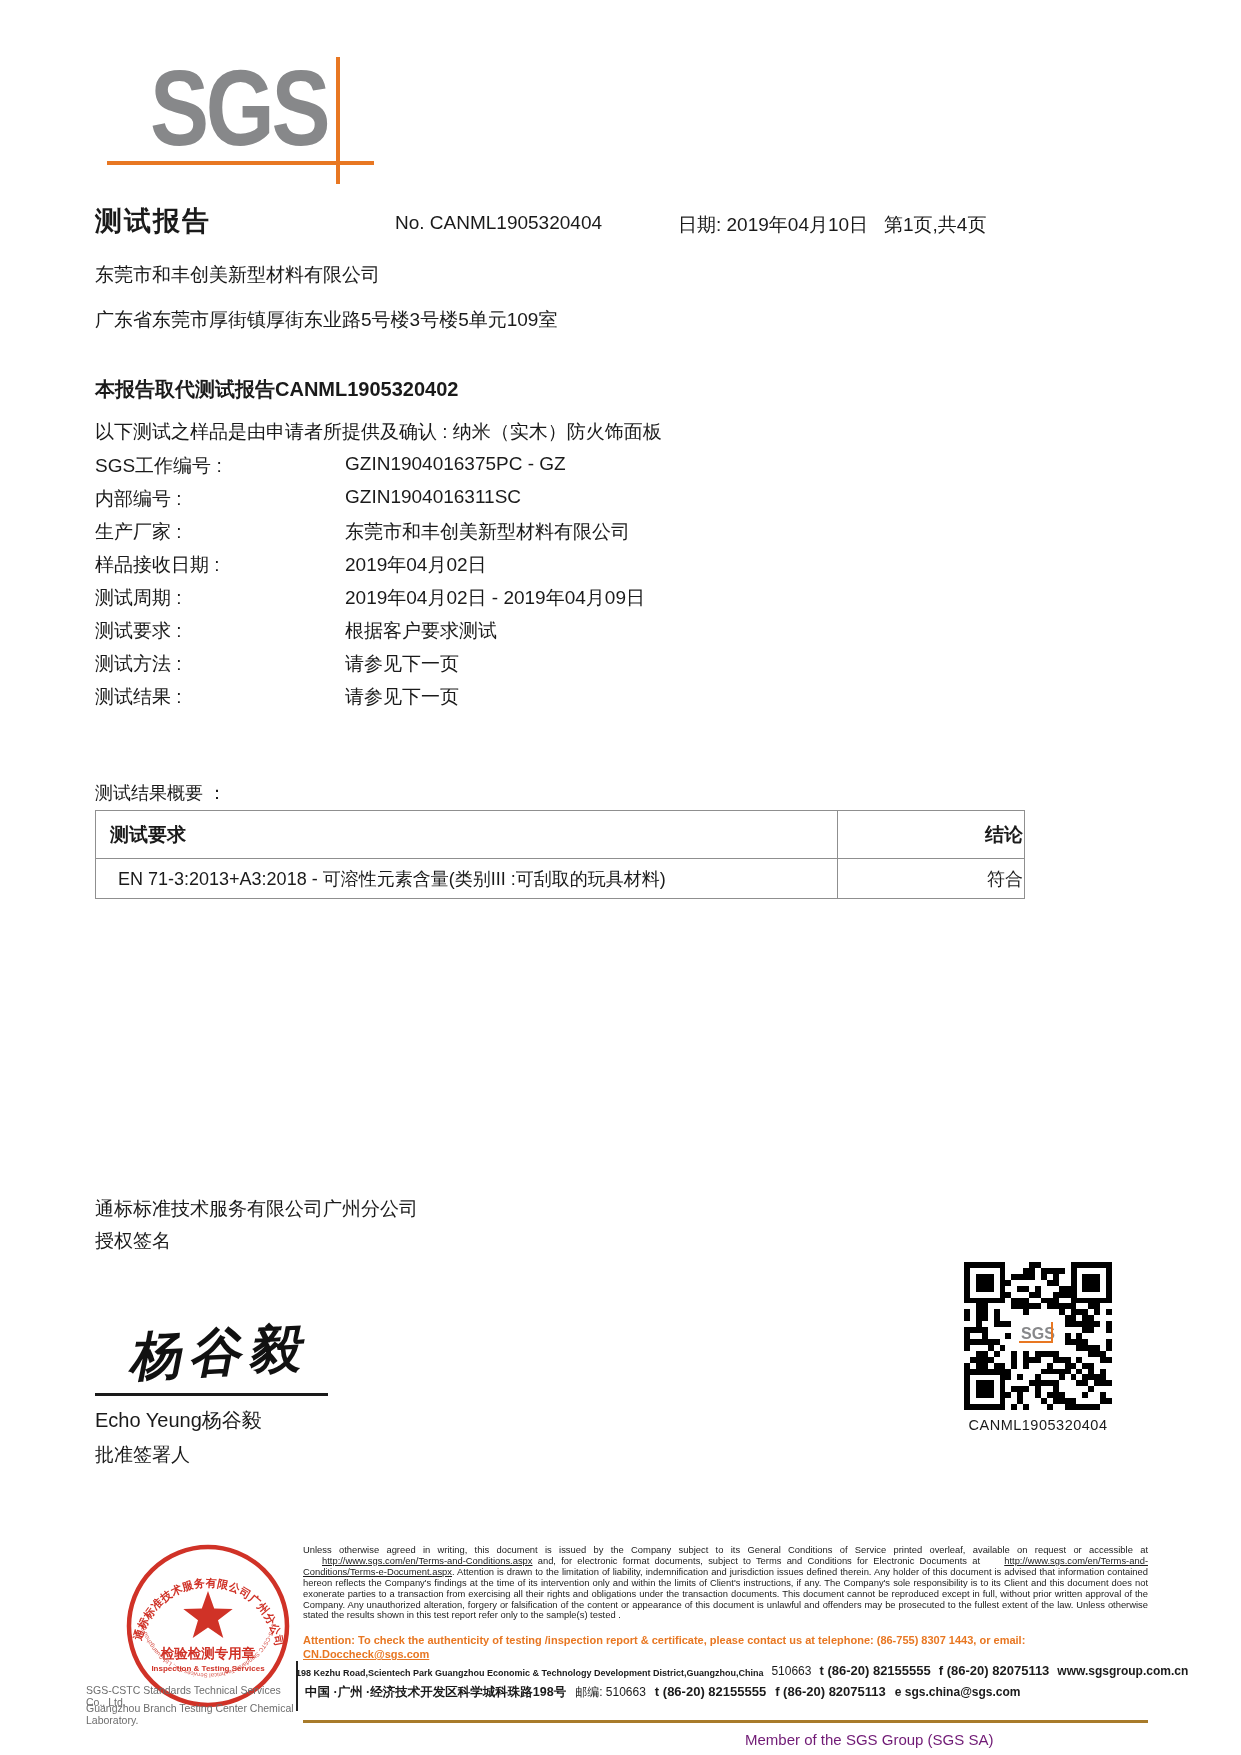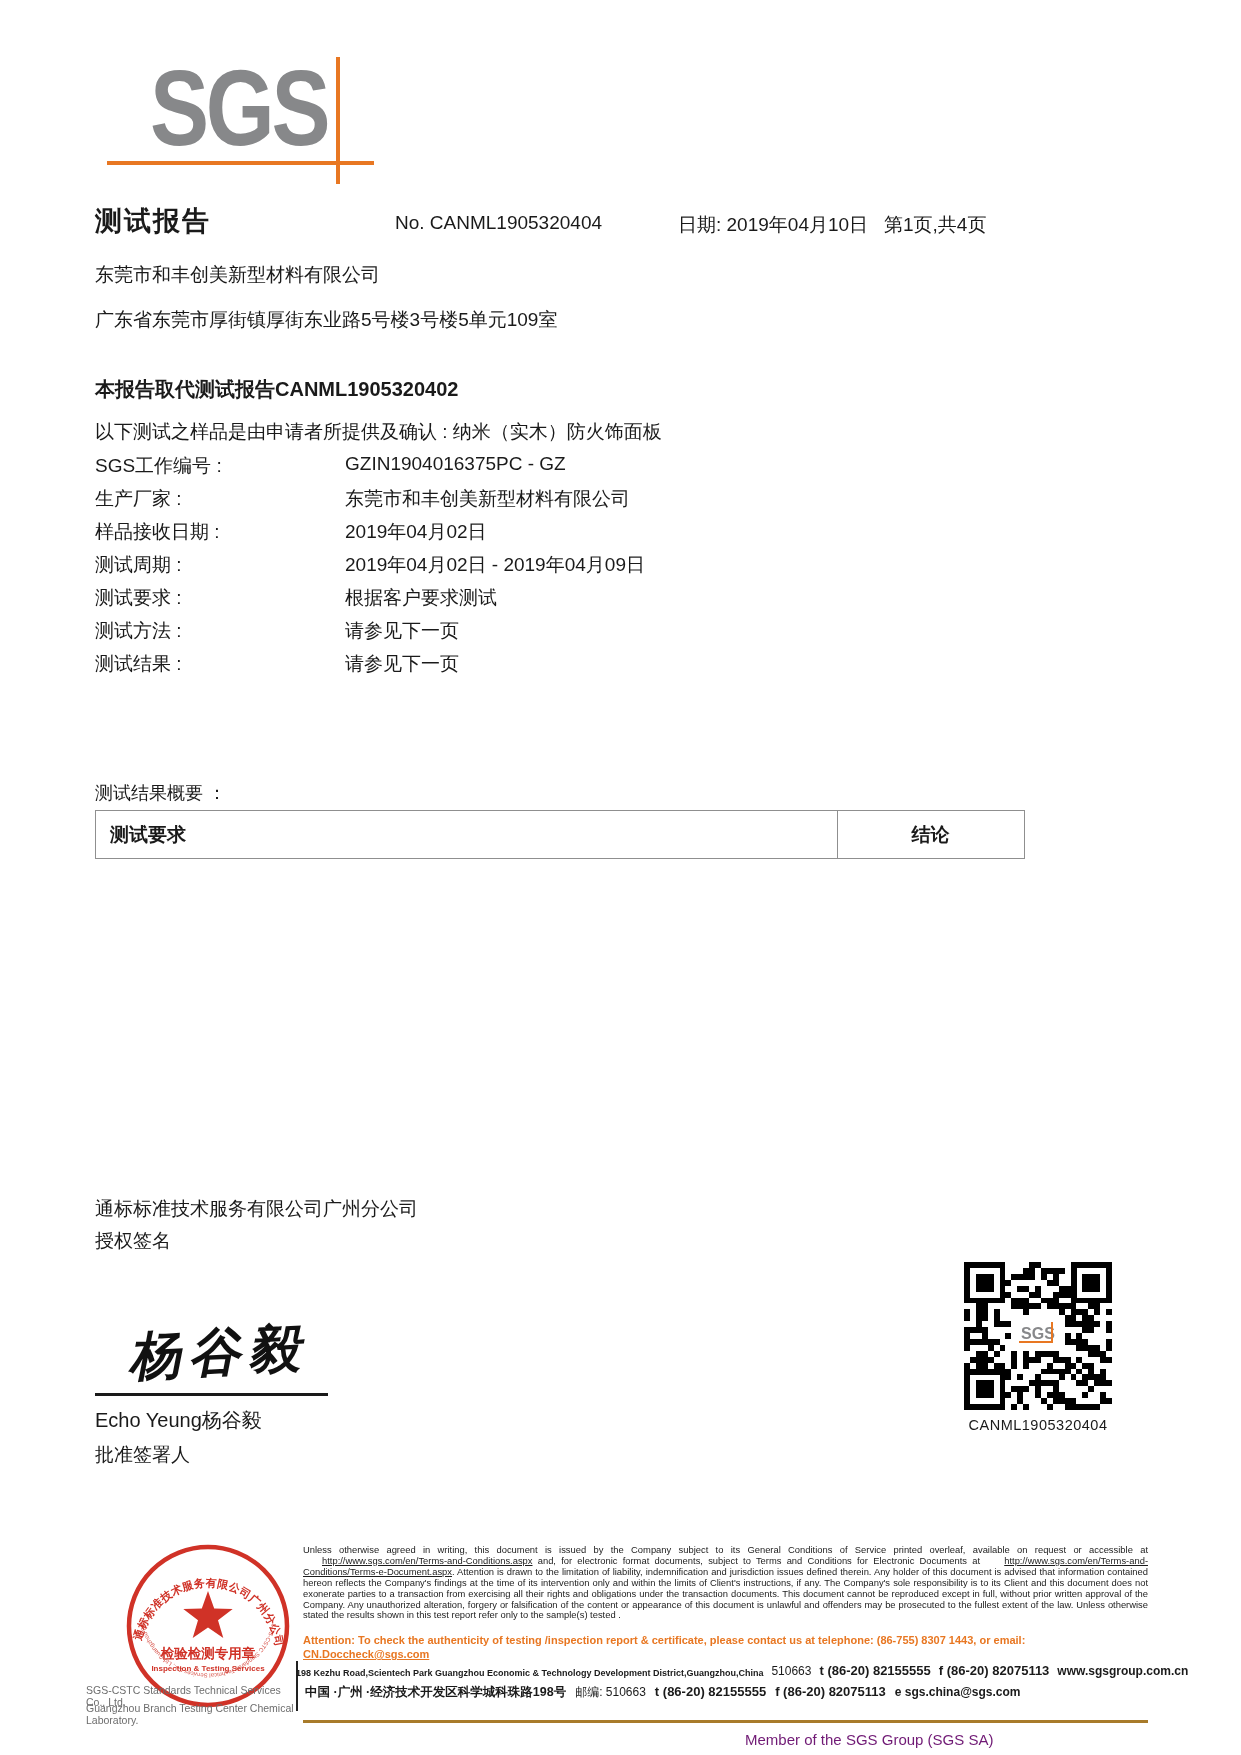--- a/index.html
+++ b/index.html
@@ -28,21 +28,21 @@
   .fields{left:95px;top:453px;width:900px;}
   .frow{display:flex;height:22px;margin-bottom:11px;font-size:19px;}
   .frow .lbl{width:250px;flex:none;}
   .frow .val{flex:1;}
 
   .summary-heading{left:95px;top:781px;font-size:18px;}
   .summary-table{left:95px;top:810px;width:930px;border-collapse:collapse;font-size:19px;border-radius:15px;}
   .summary-table th,.summary-table td{border:1px solid #8f8f8f;}
   .summary-table th{height:45px;text-align:left;padding-left:14px;font-size:19px;}
   .summary-table td{height:37px;padding-left:22px;font-size:18px;}
-  .summary-table .c2{width:185px;text-align:center;padding-left:0;}
+  .summary-table .c2{width:185px;text-align:right;padding-left:0;}
 
   .sign-company{left:95px;top:1196px;font-size:19px;}
   .sign-label{left:95px;top:1228px;font-size:19px;}
   .signature{left:128px;top:1318px;font-size:52px;font-weight:bold;font-style:italic;
              transform:rotate(-3deg);letter-spacing:8px;color:#111;}
   .sign-line{left:95px;top:1393px;width:233px;height:3px;background:#1a1a1a;}
   .signer-name{left:95px;top:1407px;font-size:20px;}
   .signer-title{left:95px;top:1442px;font-size:19px;}
 
   .qr-block{left:963px;top:1262px;width:150px;text-align:center;}
@@ -88,20 +88,24 @@
 
   <div class="abs supersede">本报告取代测试报告CANML1905320402</div>
   <div class="abs sample-note">以下测试之样品是由申请者所提供及确认 : 纳米（实木）防火饰面板</div>
 
   <div class="abs fields">
     <div class="frow">
       <span class="lbl">SGS工作编号 :</span>
       <span class="val">GZIN1904016375PC - GZ</span>
     </div>
     <div class="frow">
+      <span class="lbl">内部编号 :</span>
+      <span class="val">GZIN1904016311SC</span>
+    </div>
+    <div class="frow">
       <span class="lbl">生产厂家 :</span>
       <span class="val">东莞市和丰创美新型材料有限公司</span>
     </div>
     <div class="frow">
       <span class="lbl">样品接收日期 :</span>
       <span class="val">2019年04月02日</span>
     </div>
     <div class="frow">
       <span class="lbl">测试周期 :</span>
       <span class="val">2019年04月02日 - 2019年04月09日</span>
@@ -119,20 +123,24 @@
       <span class="val">请参见下一页</span>
     </div>
   </div>
 
   <div class="abs summary-heading">测试结果概要 ：</div>
   <table class="abs summary-table">
     <tbody>
         <tr>
       <th>测试要求</th>
       <th class="c2">结论</th>
+    </tr>
+    <tr>
+      <td>EN 71-3:2013+A3:2018 - 可溶性元素含量(类别III :可刮取的玩具材料)</td>
+      <td class="c2">符合</td>
     </tr>
   </tbody>
     </table>
 
   <div class="abs sign-company">通标标准技术服务有限公司广州分公司</div>
   <div class="abs sign-label">授权签名</div>
   <div class="abs signature">杨谷毅</div>
   <div class="abs sign-line"></div>
   <div class="abs signer-name">Echo Yeung杨谷毅</div>
   <div class="abs signer-title">批准签署人</div>

